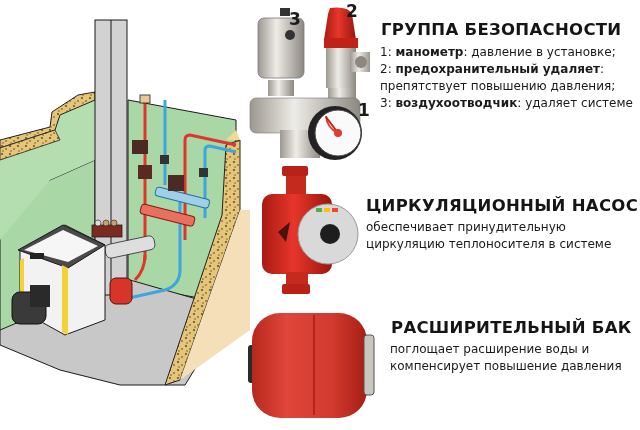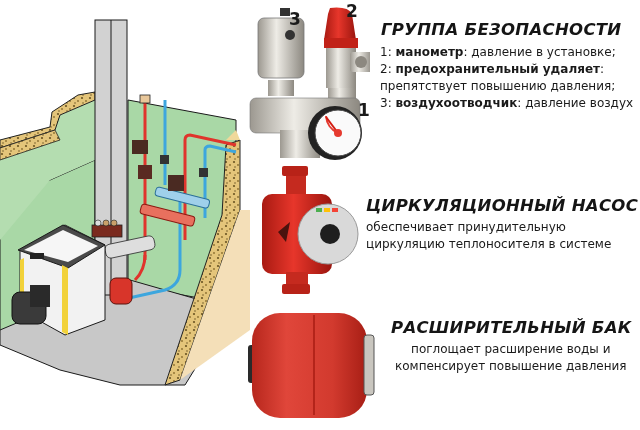--- a/index.html
+++ b/index.html
@@ -1,18 +1,18 @@
 <!DOCTYPE html>
 <html><head>
 <meta charset="utf-8">
 <style>
   html, body { margin:0; padding:0; }
   body { width:640px; height:430px; background:#ffffff; position:relative; overflow:hidden; font-family:"DejaVu Sans", sans-serif; }
   .abs { position:absolute; }
-  .heading { font-family:"DejaVu Sans", sans-serif; font-weight:bold; color:#151515; letter-spacing:0.3px; white-space:nowrap;font-style:italic; }
+  .heading { font-family:"DejaVu Sans", sans-serif; font-weight:bold; color:#151515; letter-spacing:0.3px; white-space:nowrap; }
   .desc { font-family:"DejaVu Sans", sans-serif; color:#1a1a1a; white-space:nowrap; }
   .desc b { font-weight:bold; }
   .line { display:block; line-height:17px; font-size:12px; }
   .num-label { font-family:"DejaVu Sans", sans-serif; font-weight:bold; font-size:17px; color:#1a1a1a; }
   svg { position:absolute; left:0; top:0; }
 </style>
 </head>
 <body>
 
 <div class="abs" style="left:0;top:0;width:250px;height:430px;">
@@ -153,31 +153,31 @@
     <rect x="122" y="30" width="10" height="60" rx="3" fill="#c9c6bf" stroke="#555" stroke-width="1"></rect>
   </svg>
 </div>
 
 <div class="abs" style="left:381px;top:20px;">
   <div class="heading" style="font-size:16.5px;">ГРУППА БЕЗОПАСНОСТИ</div>
   <div class="desc" style="margin-top:5px;margin-left:-1px;">
     <span class="line"><span>1:</span> <b>манометр</b><span>: давление в установке;</span></span>
     <span class="line"><span>2:</span> <b>предохранительный удаляет</b><span>:</span></span>
     <span class="line"><span>препятствует повышению давления;</span></span>
-    <span class="line"><span>3:</span> <b>воздухоотводчик</b><span>: давление воздух</span></span>
+    <span class="line"><span>3:</span> <b>воздухоотводчик</b><span>: удаляет системе</span></span>
   </div>
 </div>
 
 <div class="abs" style="left:366px;top:196px;">
   <div class="heading" style="font-size:16.5px;">ЦИРКУЛЯЦИОННЫЙ НАСОС</div>
   <div class="desc" style="margin-top:4px;">
     <span class="line">обеспечивает принудительную</span>
     <span class="line">циркуляцию теплоносителя в системе</span>
   </div>
 </div>
 
 <div class="abs" style="left:391px;top:318px;">
   <div class="heading" style="font-size:16.5px;">РАСШИРИТЕЛЬНЫЙ БАК</div>
-  <div class="desc" style="margin-top:4px;margin-left:-1px;text-align:center;">
+  <div class="desc" style="margin-top:4px;margin-left:-1px;">
     <span class="line">поглощает расширение воды и</span>
     <span class="line">компенсирует повышение давления</span>
   </div>
 </div>
 
 </body></html>

